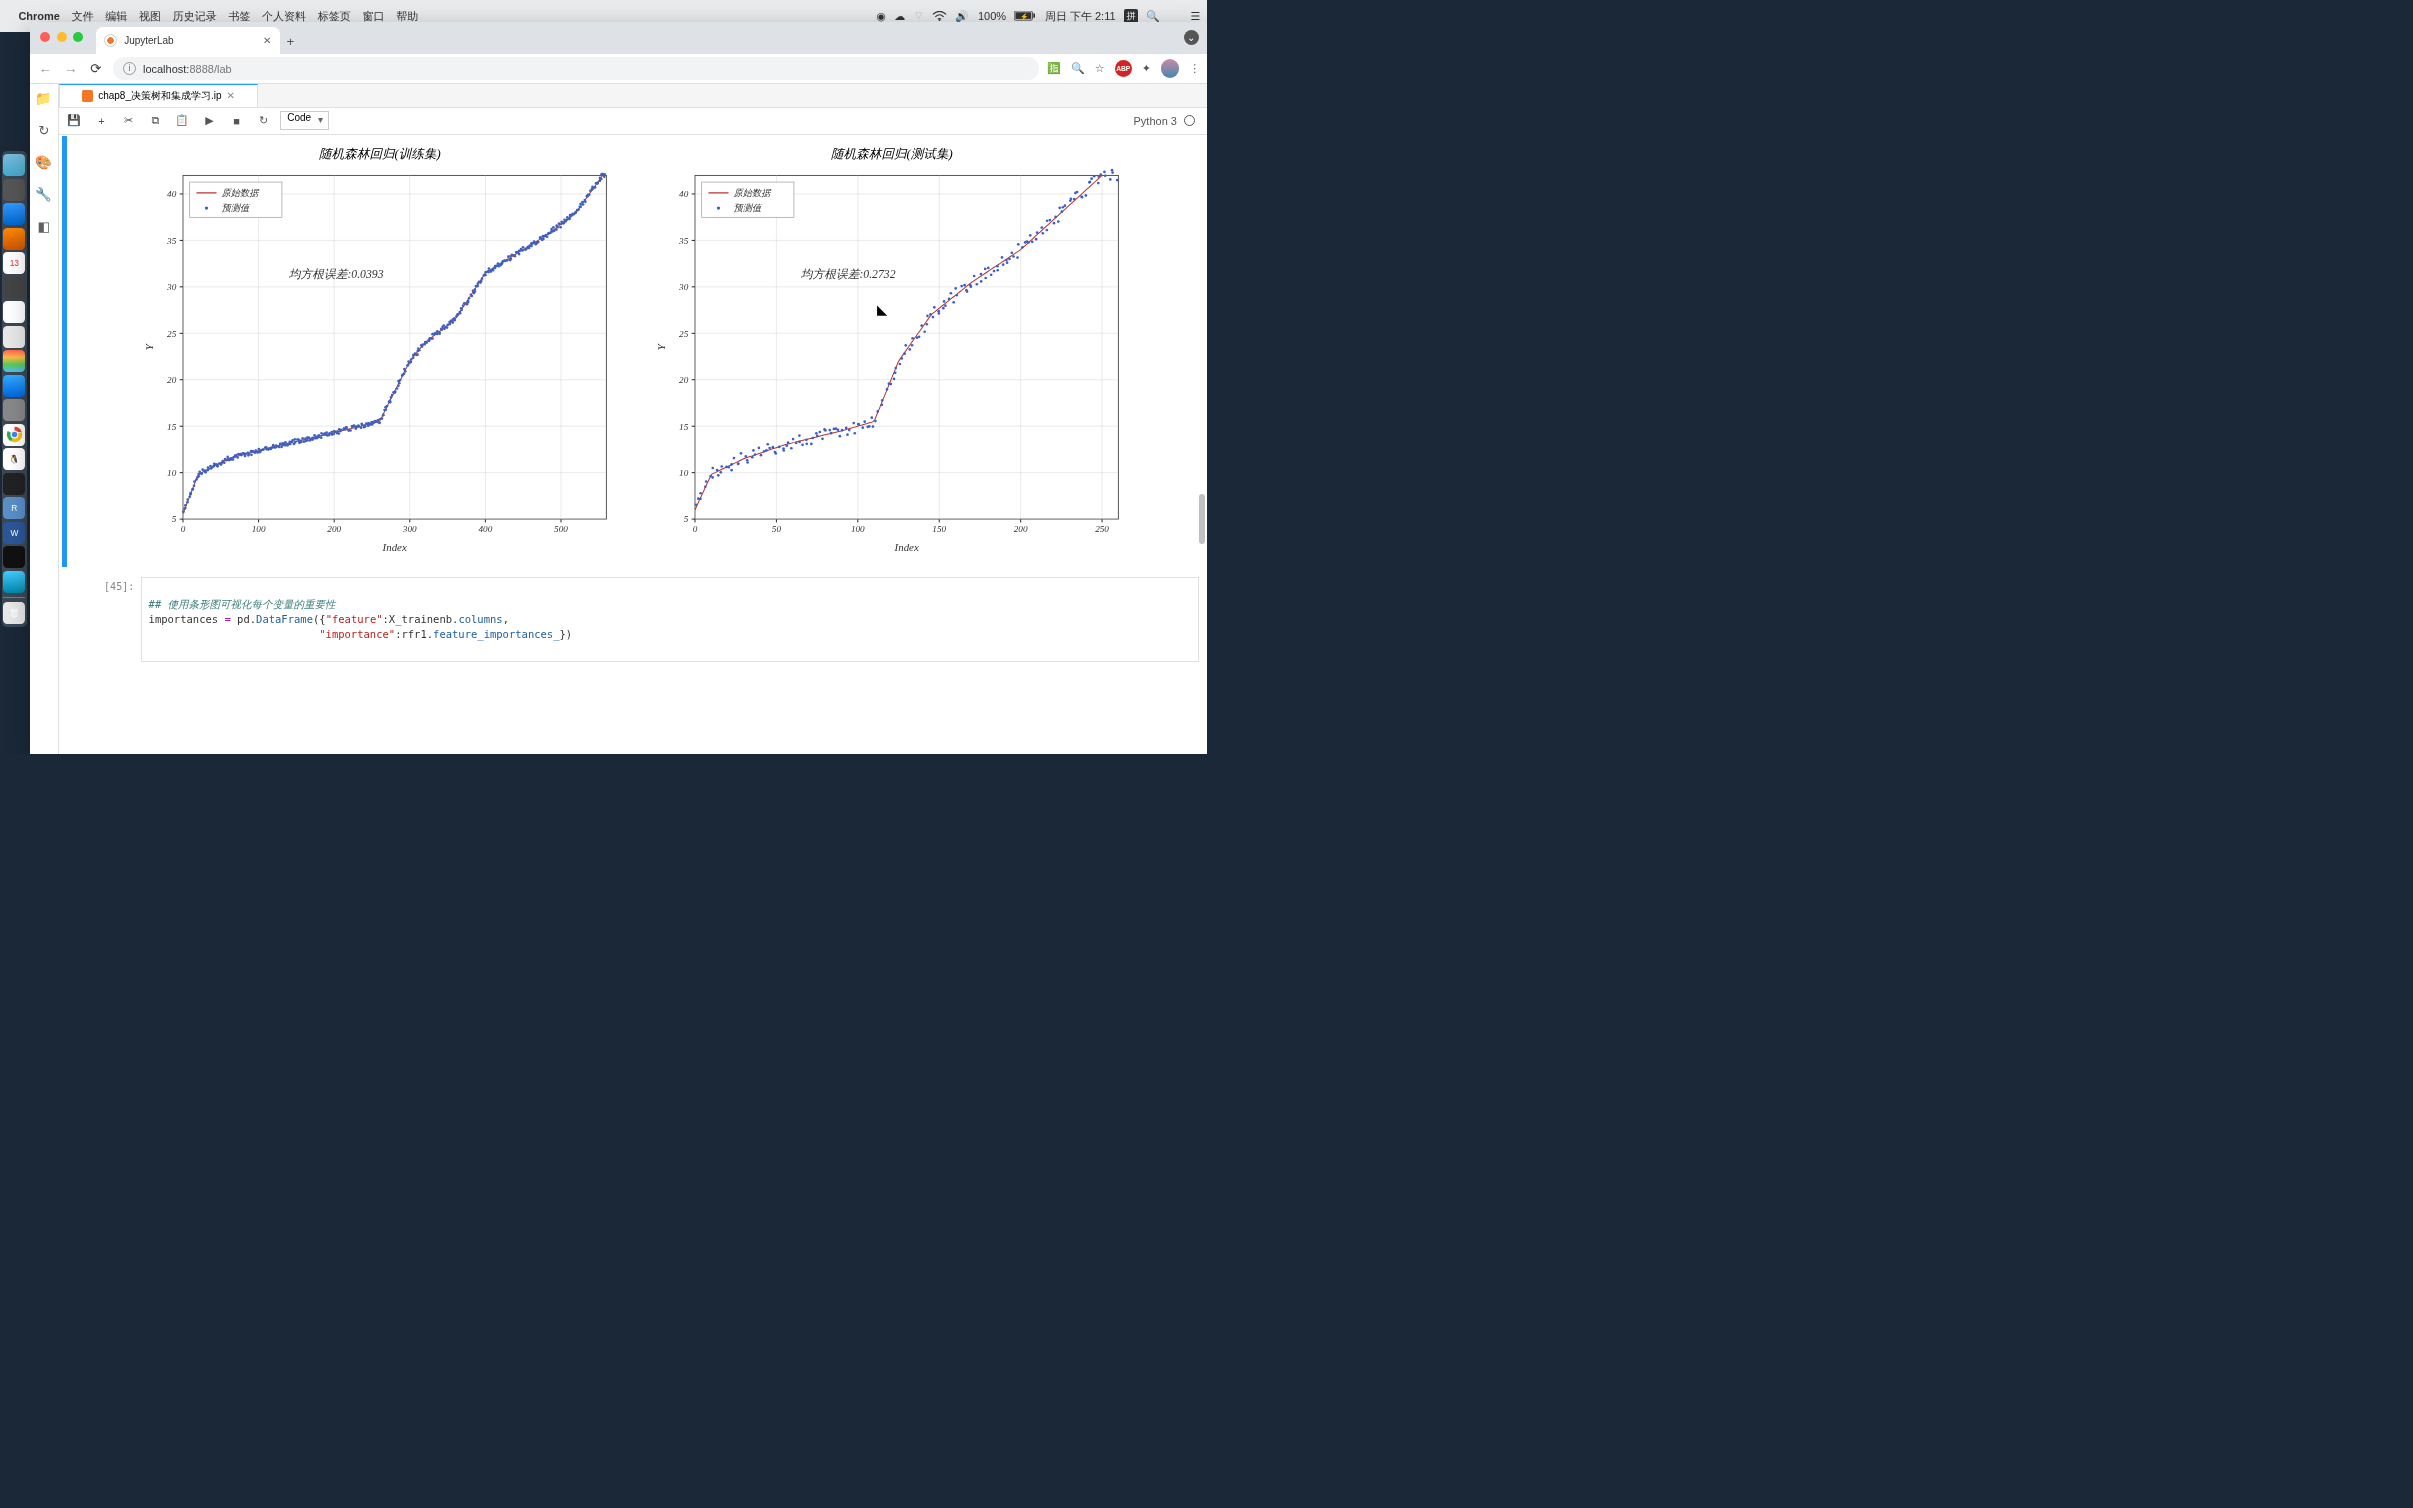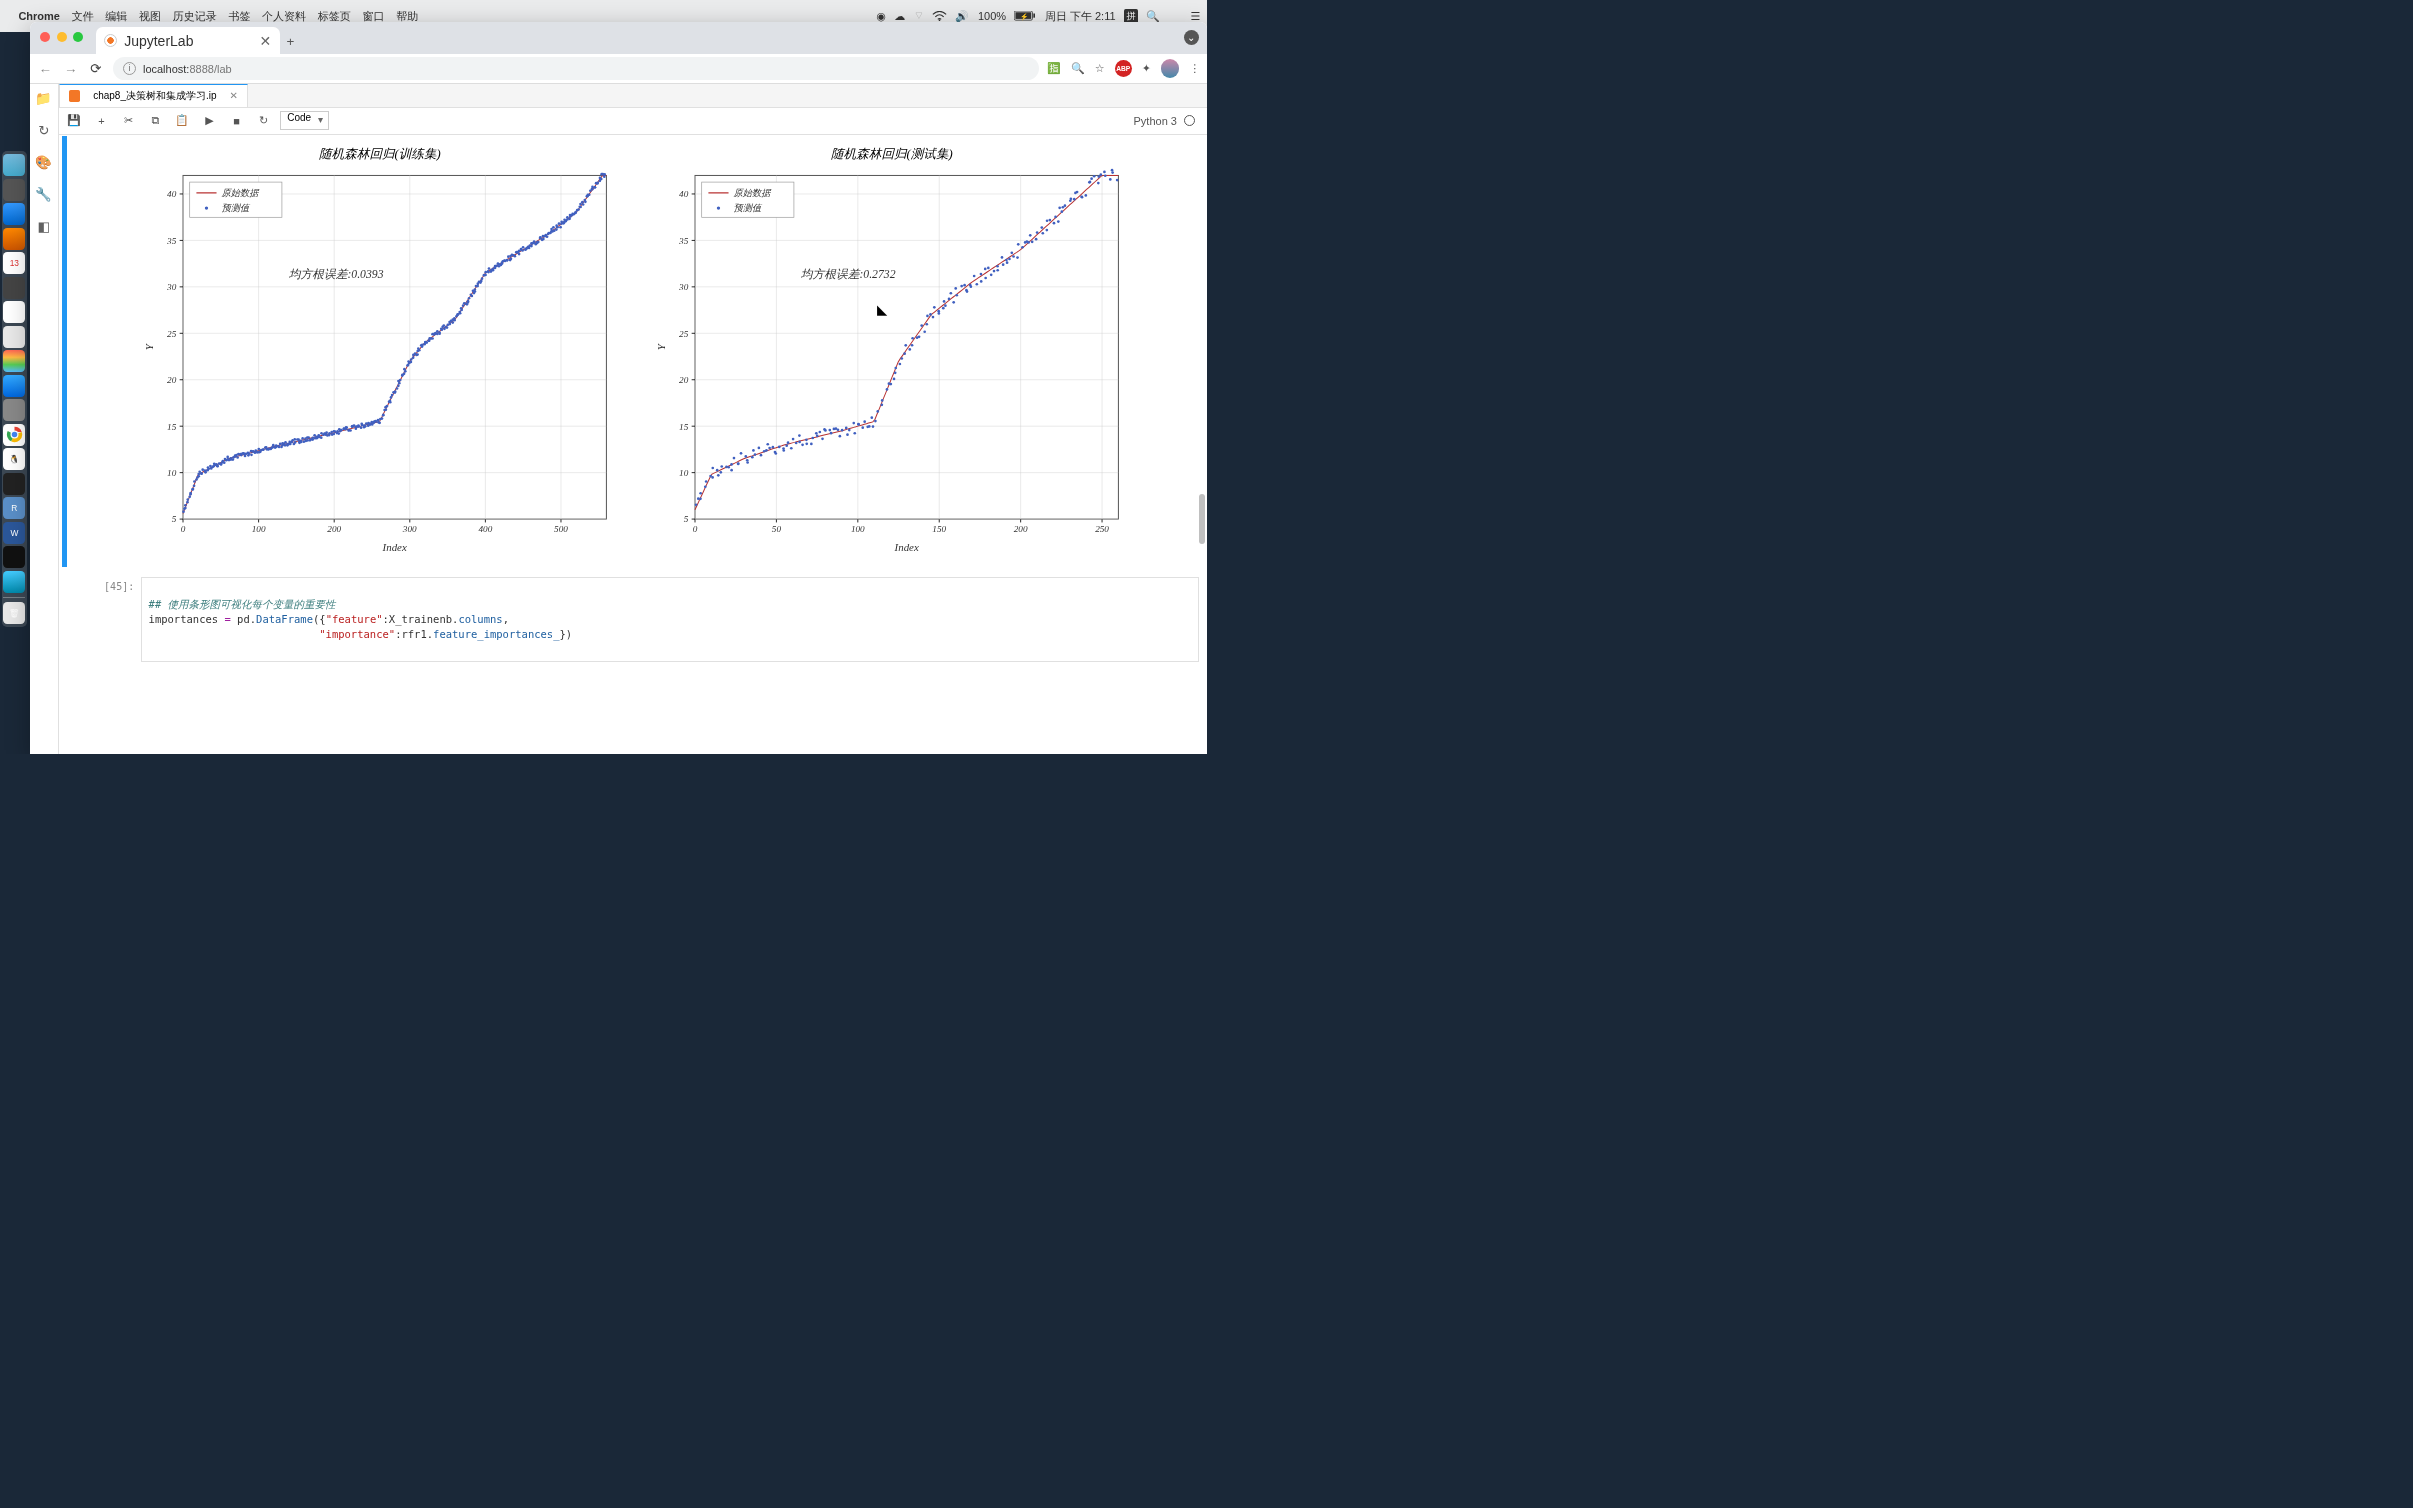--- a/index.html
+++ b/index.html
@@ -92,21 +92,21 @@
     .tl.green { background: #28c840; }
     .browser-tab {
       margin-left: 59px;
       background: #fff;
       border-radius: 6.7px 6.7px 0 0;
       height: 27px;
       min-width: 184px;
       display: flex;
       align-items: center;
       padding: 0 8.4px;
-      font-size: 14px;
+      font-size: 10px;
       color: #333;
       gap: 6.7px;
     }
     .browser-tab .favicon {
       width: 13.4px; height: 13.4px; border-radius: 50%;
       background: radial-gradient(circle,#f37726 40%,#fff 42%);
       border:0.8px solid #ccc;
     }
     .browser-tab .close-x { margin-left: auto; color:#666; }
     .new-tab { margin-left:6.7px; color:#555; font-size:13.4px; padding-bottom:5px; }
@@ -147,21 +147,21 @@
       padding:0 6.7px;
       gap:0;
       font-size:11px;
     }
     .jp-logo { width:22px;height:22px;border-radius:50%;background:radial-gradient(circle,#f37726 35%,#fff 38%);border:0.8px solid #ddd;margin-right:5px;}
     .jp-menuitem { padding:0 8.4px; color:#333;}
     .jp-body { flex:1; display:flex; overflow:hidden; background:#fff;}
     .jp-leftbar { width:28.5px; background:#fff; border-right:0.8px solid #e0e0e0; display:flex; flex-direction:column; align-items:center; padding-top:6.7px; gap:17px; color:#616161; font-size:13.4px;}
     .jp-main { flex:1; display:flex; flex-direction:column; overflow:hidden;}
     .jp-tabrow { height:23.5px; border-bottom:0.8px solid #e0e0e0; display:flex; align-items:flex-end; background:#f5f5f5;}
-    .jp-tab { background:#fff; border:0.8px solid #e0e0e0; border-bottom:none; height:22.6px; display:flex; align-items:center; padding:0 9px; font-size:10px; gap:13px; border-top:1.7px solid #2196f3;}
+    .jp-tab { background:#fff; border:0.8px solid #e0e0e0; border-bottom:none; height:22.6px; display:flex; align-items:center; padding:0 22px; font-size:10px; gap:5px; border-top:1.7px solid #2196f3;}
     .jp-tab .nb-icon { width:11.7px;height:11.7px;background:#f37726; border-radius:1.7px;}
     .jp-toolbar { height:27px; border-bottom:0.8px solid #e0e0e0; display:flex; align-items:center; padding:0 5px; gap:5px; font-size:11px;}
     .jp-tool { width:22px; height:20px; display:flex; align-items:center; justify-content:center; color:#555; border-radius:1.7px;}
     .jp-select { border:0.8px solid #ccc; height:18.4px; padding:0 17px 0 6.7px; font-size:10px; background:#fff; position:relative;}
     .jp-select::after{content:"▾"; position:absolute; right:5px; top:1.7px; color:#666;}
     .jp-kernel { margin-left:auto; display:flex; align-items:center; gap:6.7px; padding-right:6.7px; color:#555;}
     .jp-kernel .circle{width:11.7px;height:11.7px;border:1.3px solid #555;border-radius:50%;}
     .notebook-area { flex:1; overflow:auto; background:#fff; padding:0 0 8.4px 0; position:relative;}
     
     .cell { display:flex; padding:1.7px 8.4px 1.7px 0; }

